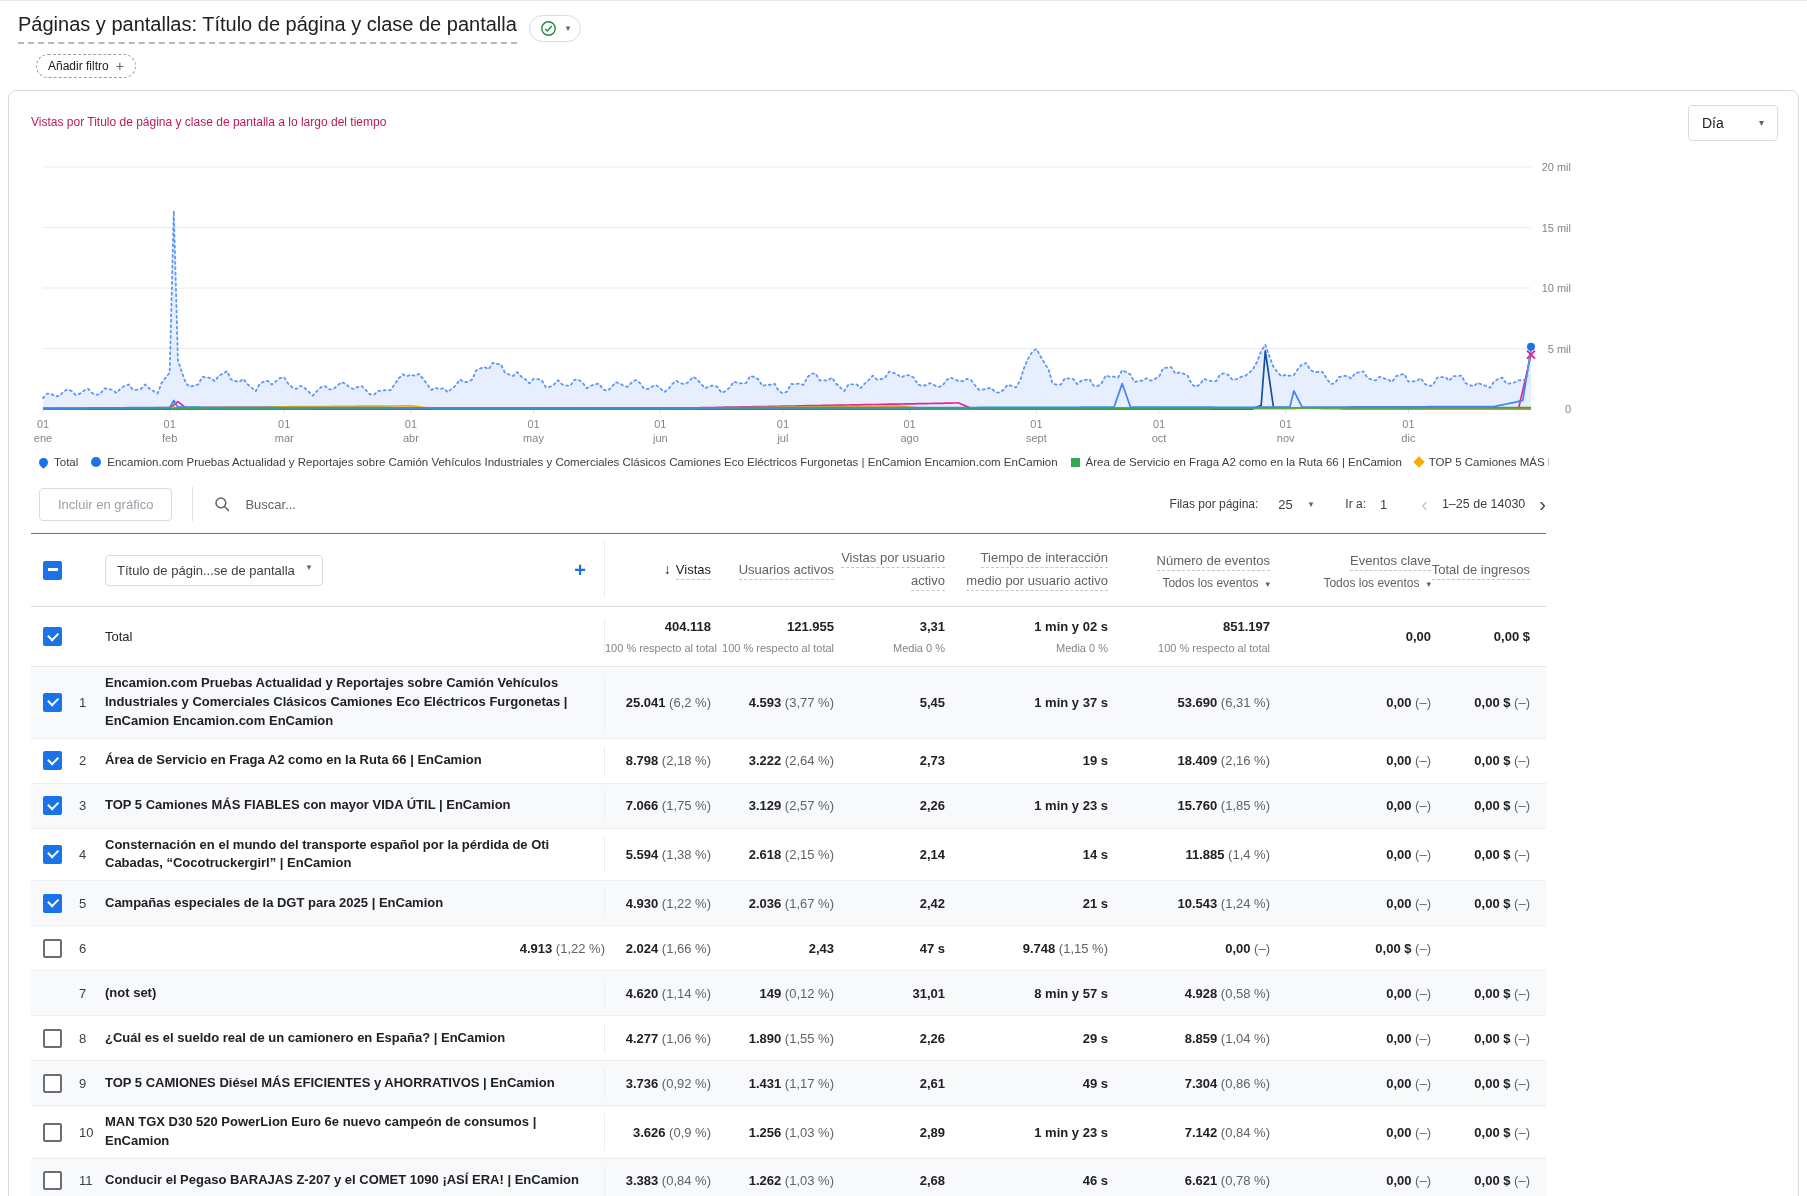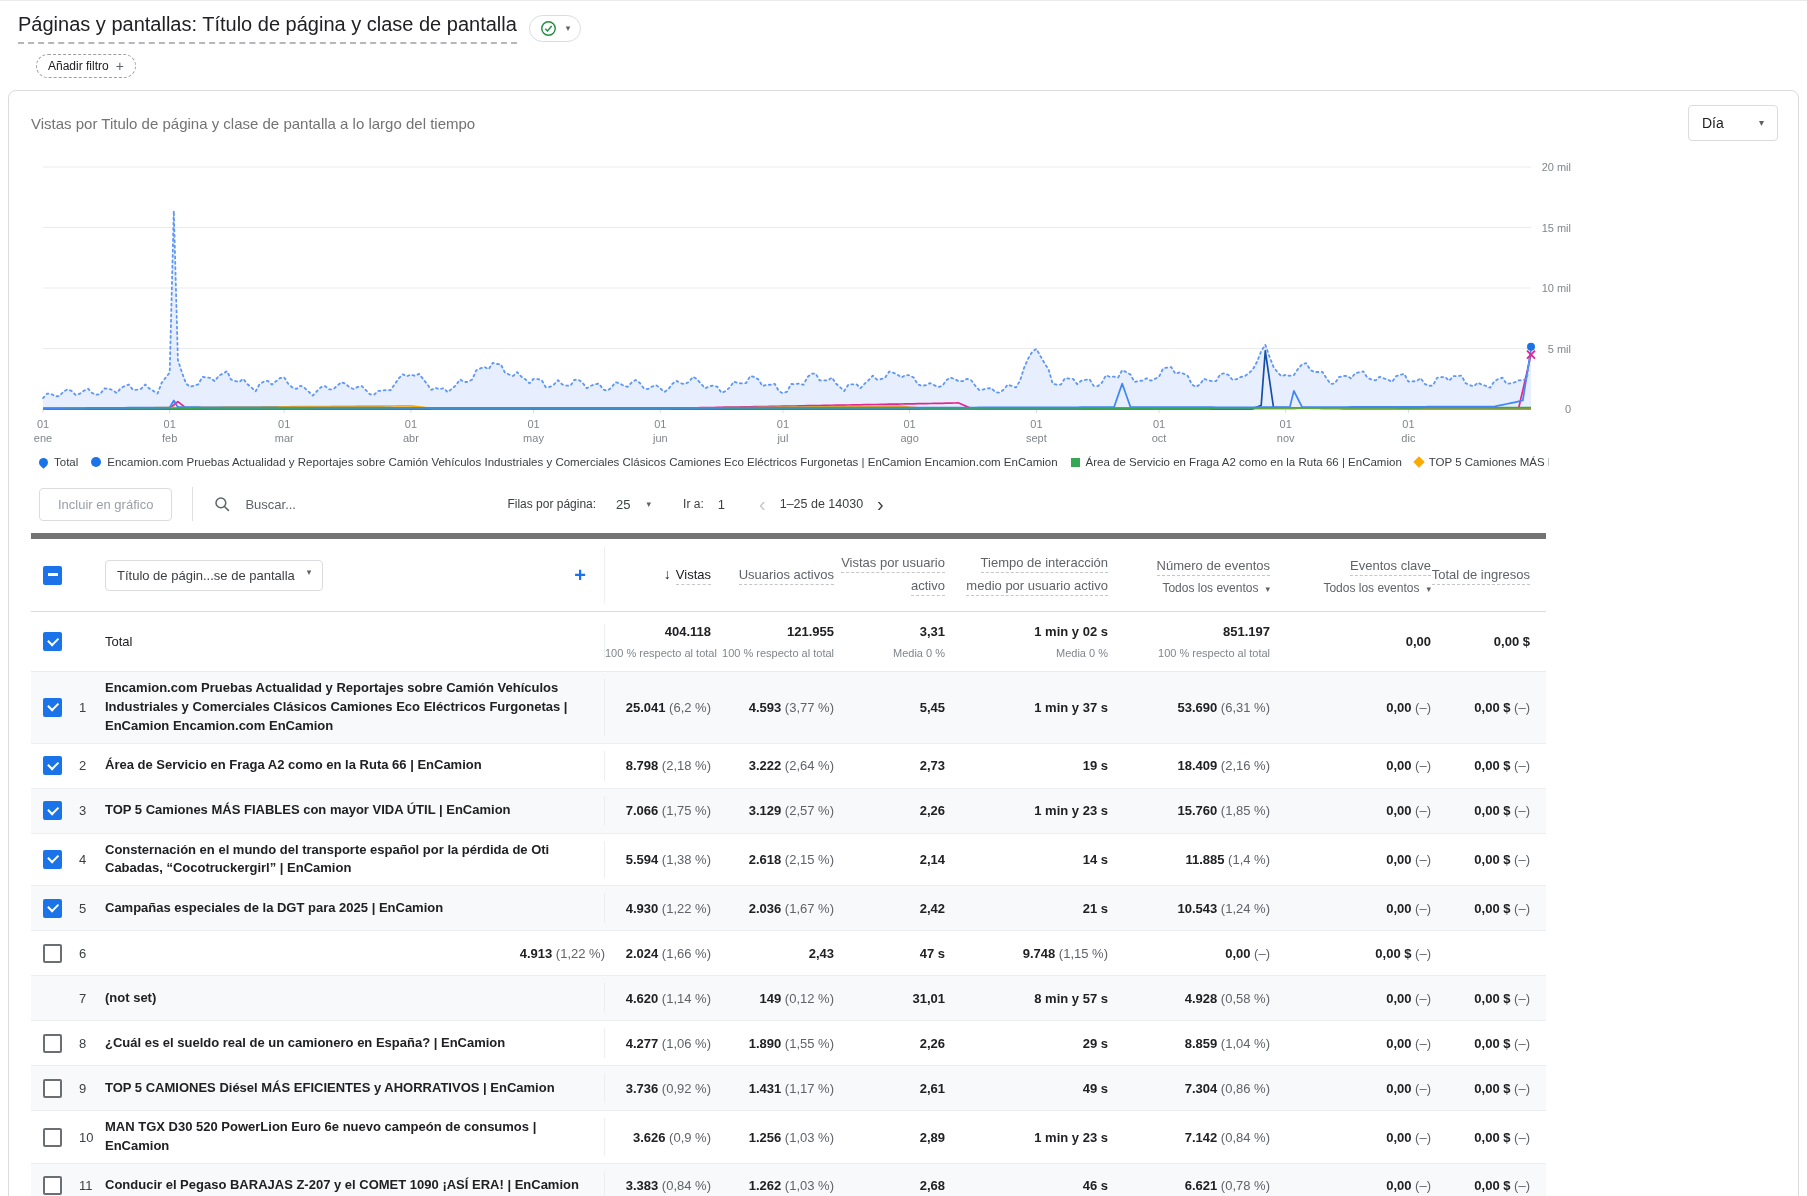--- a/index.html
+++ b/index.html
@@ -16,38 +16,38 @@
   .caret{font-size:9px;color:#5f6368;line-height:1;}
   .filter-chip{display:inline-flex;align-items:center;gap:7px;margin:10px 0 0 18px;
                border:1px dashed #9aa0a6;border-radius:14px;padding:4px 11px;font-size:12px;
                color:#202124;cursor:pointer;background:#fff;}
   .plus-sm{color:#5f6368;font-size:14px;line-height:1;}
   
   .card{margin:12px 8px 0 8px;border:1px solid #dadce0;border-radius:8px;background:#fff;
         height:1160px;overflow:hidden;}
   .chart-head{display:flex;justify-content:space-between;align-items:flex-start;
               padding:14px 20px 0 22px;}
-  .chart-title{font-size:15px;color:#737373;padding-top:10px;}
+  .chart-title{font-size:12px;color:#be185d;padding-top:10px;}
   .granularity{display:flex;align-items:center;justify-content:space-between;width:62px;
                border:1px solid #dadce0;border-radius:4px;padding:9px 13px;font-size:14px;
                cursor:pointer;color:#202124;}
   .granularity .caret{font-size:10px;}
   #chart-canvas{margin:0 0 0 10px;line-height:0;}
   .legend{display:flex;align-items:center;gap:13px;margin:4px 20px 0 30px;overflow:hidden;
           white-space:nowrap;font-size:11.5px;color:#3c4043;height:18px;width:1510px;}
   .leg-item{display:inline-flex;align-items:center;gap:6px;flex:none;cursor:pointer;}
   .mk{display:inline-block;flex:none;width:9px;height:9px;}
   .mk-pin{border-radius:50% 50% 0 50%;transform:rotate(45deg);width:9px;height:9px;}
   .mk-circle{border-radius:50%;width:10px;height:10px;}
   .mk-square{width:9px;height:9px;}
   .mk-diamond{transform:rotate(45deg);width:8px;height:8px;}
   
   .table-zone{margin:16px 0 0 22px;width:1515px;}
-  .toolbar{display:flex;align-items:center;padding:0 0 12px 8px;
-           border-bottom:6px solid #737373;}
+  .toolbar{display:flex;justify-content:space-between;align-items:center;padding:0 0 12px 8px;
+           border-bottom:1px solid #737373;}
   .tb-left{display:flex;align-items:center;}
   .btn-include{border:1px solid #dadce0;border-radius:4px;background:#fff;color:#9aa0a6;
                font-size:13px;padding:8px 18px;font-family:inherit;}
   .vdiv{width:1px;height:34px;background:#e0e0e0;margin-left:20px;}
   .search{display:flex;align-items:center;gap:12px;margin-left:20px;}
   .search input{border:0;outline:0;font-size:13px;width:260px;color:#202124;
                 font-family:inherit;background:transparent;}
   .search input::placeholder{color:#5f6368;}
   .tb-right{display:flex;align-items:center;font-size:12px;color:#3c4043;}
   .rpp-label{margin-right:20px;}

